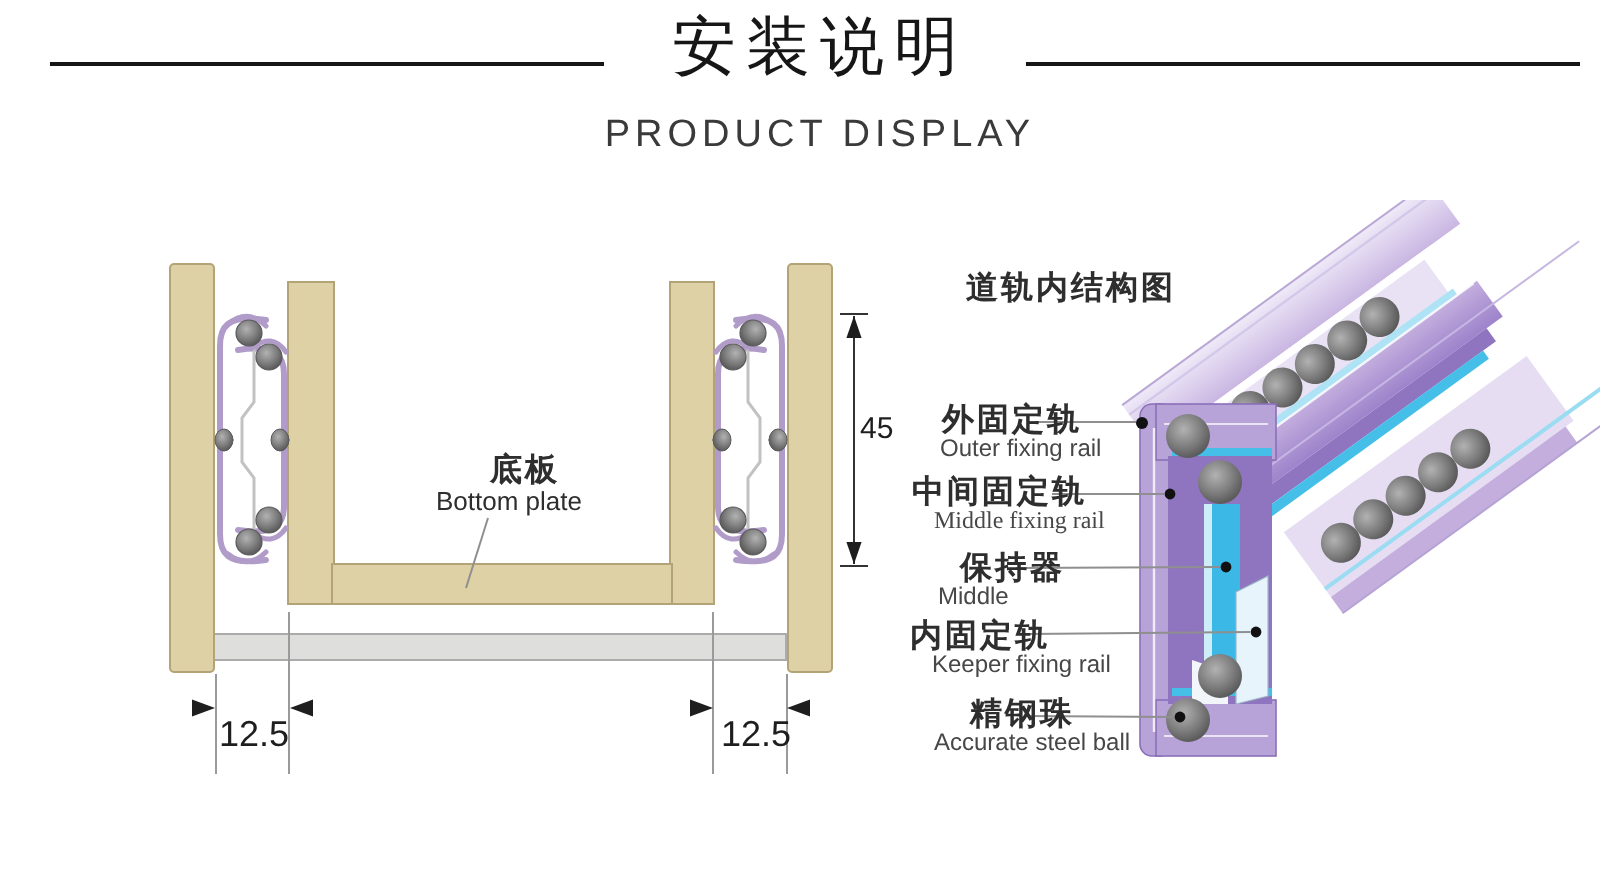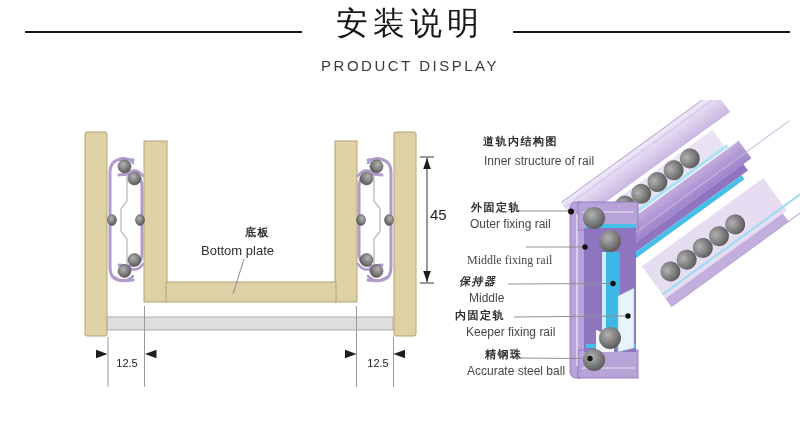--- a/index.html
+++ b/index.html
@@ -2,24 +2,24 @@
 <html><head>
 <meta charset="utf-8">
 <style>
   * { margin:0; padding:0; box-sizing:border-box; }
   body { background:#ffffff; font-family:"Liberation Sans","DejaVu Sans",sans-serif; }
   .page { position:relative; width:800px; height:443px; background:#ffffff; overflow:hidden; }
   .rule { position:absolute; top:31px; height:2px; background:#161616; }
   .title { position:absolute; left:298px; top:5px; width:224px; text-align:center;
            font-size:32px; letter-spacing:5px; color:#161616; font-weight:400; line-height:1.15; }
   .subtitle { position:absolute; left:298px; top:57px; width:224px; text-align:center;
-              font-size:15px; letter-spacing:2.5px; color:#3a3a3a; }
-  .cn { position:absolute; font-size:11px; font-weight:700; color:#2e2e2e; letter-spacing:1.5px; white-space:nowrap; }
+              font-size:19px; letter-spacing:2.5px; color:#3a3a3a; }
+  .cn { position:absolute; font-size:16px; font-weight:700; color:#2e2e2e; letter-spacing:1.5px; white-space:nowrap; }
   .en { position:absolute; font-size:12px; color:#474747; white-space:nowrap; }
-  .dim { position:absolute; font-size:11px; color:#1e1e1e; white-space:nowrap; }
+  .dim { position:absolute; font-size:18px; color:#1e1e1e; white-space:nowrap; }
   .dim.c { text-align:center; }
   svg.diagram { position:absolute; left:0; top:100px; width:800px; height:343px; }
   .txt-layer { position:absolute; inset:0; pointer-events:none; }
 </style>
 </head>
 <body>
 
 <div class="page">
 
   <div class="rule" style="left:25px;width:277px;"></div>
@@ -156,35 +156,35 @@
         <circle cx="585" cy="247" r="2.7"></circle>
         <circle cx="613" cy="283.5" r="2.7"></circle>
         <circle cx="628" cy="316" r="2.7"></circle>
         <circle cx="590" cy="358.5" r="2.7"></circle>
       </g>
     </g>
   </svg>
 
   <div class="txt-layer">
     <div class="cn" style="left:245px;top:225px;">底板</div>
-    <div class="en" style="left:201px;top:243px;font-size:13px;color:#2e2e2e;">Bottom plate</div>
+    <div class="en" style="left:218px;top:243px;font-size:13px;color:#2e2e2e;">Bottom plate</div>
 
     <div class="dim" style="left:430px;top:206px;font-size:15px;text-align:center;">45</div>
     <div class="dim c" style="left:104px;top:357px;width:46px;">12.5</div>
     <div class="dim c" style="left:355px;top:357px;width:46px;">12.5</div>
 
     <div class="cn" style="left:483px;top:134px;">道轨内结构图</div>
-    <div class="en" style="left:484px;top:154px;">Inner structure of rail</div>
 
     <div class="cn" style="left:471px;top:200px;">外固定轨</div>
     <div class="en" style="left:470px;top:217px;">Outer fixing rail</div>
 
+    <div class="cn" style="left:456px;top:236px;">中间固定轨</div>
     <div class="en" style="left:467px;top:253px;font-family:Liberation Serif, serif;">Middle fixing rail</div>
 
-    <div class="cn" style="left:459px;top:274px;font-style:italic;">保持器</div>
+    <div class="cn" style="left:480px;top:274px;">保持器</div>
     <div class="en" style="left:469px;top:291px;">Middle</div>
 
     <div class="cn" style="left:455px;top:308px;">内固定轨</div>
     <div class="en" style="left:466px;top:325px;">Keeper fixing rail</div>
 
     <div class="cn" style="left:461px;top:347px;margin-left:24px;">精钢珠</div>
     <div class="en" style="left:467px;top:364px;">Accurate steel ball</div>
   </div>
 
 </div>

